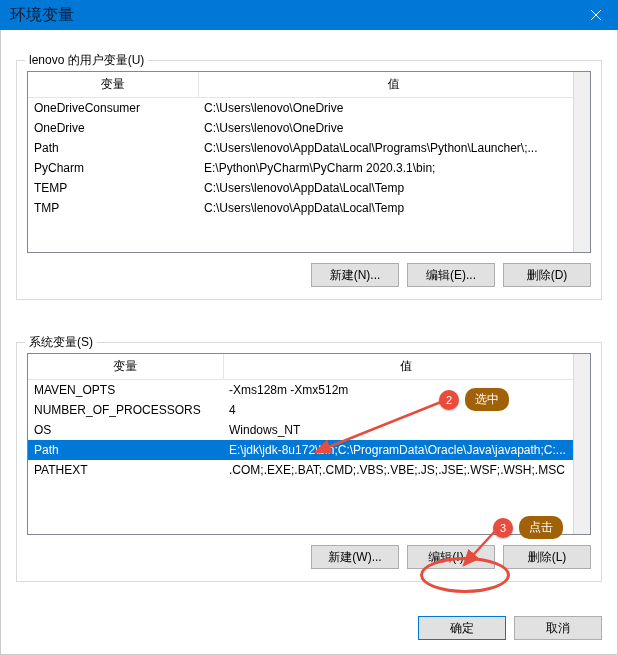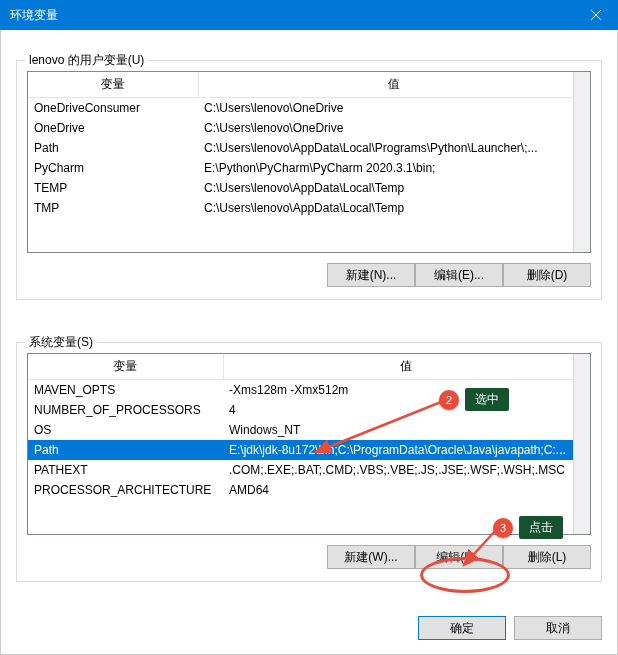--- a/index.html
+++ b/index.html
@@ -1,37 +1,37 @@
 <!DOCTYPE html>
 <html><head>
 <meta charset="utf-8">
 <style>
 *{box-sizing:border-box;margin:0;padding:0;font-family:"Microsoft YaHei","Segoe UI",Tahoma,sans-serif;font-size:12px;color:#000}
 body{background:#f0f0f0;width:618px;height:655px;overflow:hidden}
 .titlebar{background:#0078d7;color:#fff;height:30px;display:flex;align-items:center;justify-content:space-between;padding-left:10px}
-.titlebar span{color:#ffffff;font-size:12px}
+.titlebar span{color:#0f172a;font-size:16px}
 .close-btn{width:45px;height:30px;display:flex;align-items:center;justify-content:center;color:#fff;font-size:13px}
 .close-btn svg{stroke:#fff;stroke-width:1}
 .content{background:#fff;border:1px solid #ccc;border-top:none;padding:12px 15px 12px 15px;height:625px;position:relative}
 .group{border:1px solid #d9d9d9;padding:10px 10px 12px 10px;margin-top:18px;position:relative}
 .group-label{position:absolute;top:-9px;left:8px;background:#fff;padding:0 4px}
 .tbl-wrap{border:1px solid #828790;height:182px;overflow:hidden;position:relative}
 .tbl{width:100%;border-collapse:collapse;table-layout:fixed}
 .tbl th{text-align:center;font-weight:normal;padding:4px 6px;border-bottom:1px solid #e5e5e5;background:#fff;border-right:1px solid #e5e5e5}
 .tbl td{padding:3px 6px;white-space:nowrap;overflow:hidden;text-overflow:ellipsis}
 .tbl tr.sel td{background:#0078d7;color:#fff}
 .tbl tr.hl td{background:#d8e6f2}
 .scrollbar{position:absolute;right:0;top:0;bottom:0;width:17px;background:#f0f0f0;border-left:1px solid #d9d9d9}
-.btn-row{display:flex;justify-content:flex-end;margin-top:10px}
+.btn-row{display:flex;justify-content:flex-end;gap:8px;margin-top:10px}
 .btn{min-width:88px;height:24px;border:1px solid #adadad;background:#e1e1e1;padding:0 12px;cursor:default;display:inline-flex;align-items:center;justify-content:center}
 .footer-btns{position:absolute;bottom:14px;right:15px;display:flex;gap:8px}
 
 .annot{position:absolute;pointer-events:none;z-index:50}
 .badge{width:20px;height:20px;border-radius:50%;background:#e74c3c;color:#fff;display:flex;align-items:center;justify-content:center;font-size:11px;box-shadow:0 1px 2px rgba(0,0,0,.3)}
-.tag{background:#14532d;color:#fff;padding:3px 10px;border-radius:2px;font-size:12px}
+.tag{background:#a16207;color:#fff;padding:3px 10px;border-radius:10px;font-size:12px}
 .circle-mark{border:3px solid #e74c3c;border-radius:50%}
 svg.arrow{position:absolute;overflow:visible}
 </style>
 </head>
 <body>
 
 <div class="titlebar">
   <span>环境变量</span>
   <div class="close-btn">
     <svg width="10" height="10">
@@ -121,24 +121,20 @@
               <td>Windows_NT</td>
             </tr>
           <tr class="sel">
               <td>Path</td>
               <td>E:\jdk\jdk-8u172\bin;C:\ProgramData\Oracle\Java\javapath;C:...</td>
             </tr>
           <tr>
               <td>PATHEXT</td>
               <td>.COM;.EXE;.BAT;.CMD;.VBS;.VBE;.JS;.JSE;.WSF;.WSH;.MSC</td>
             </tr>
-          <tr>
-              <td>PROCESSOR_ARCHITECTURE</td>
-              <td>AMD64</td>
-            </tr>
         </tbody>
       </table>
       <div class="scrollbar"></div>
     </div>
     <div class="btn-row">
       <button class="btn">新建(W)...</button>
       <button class="btn">编辑(I)...</button>
       <button class="btn">删除(L)</button>
     </div>
   </div>

